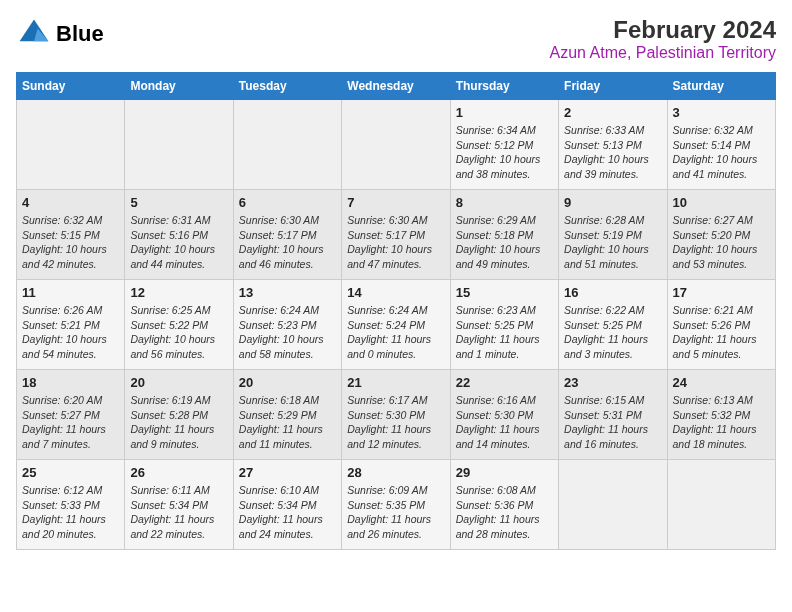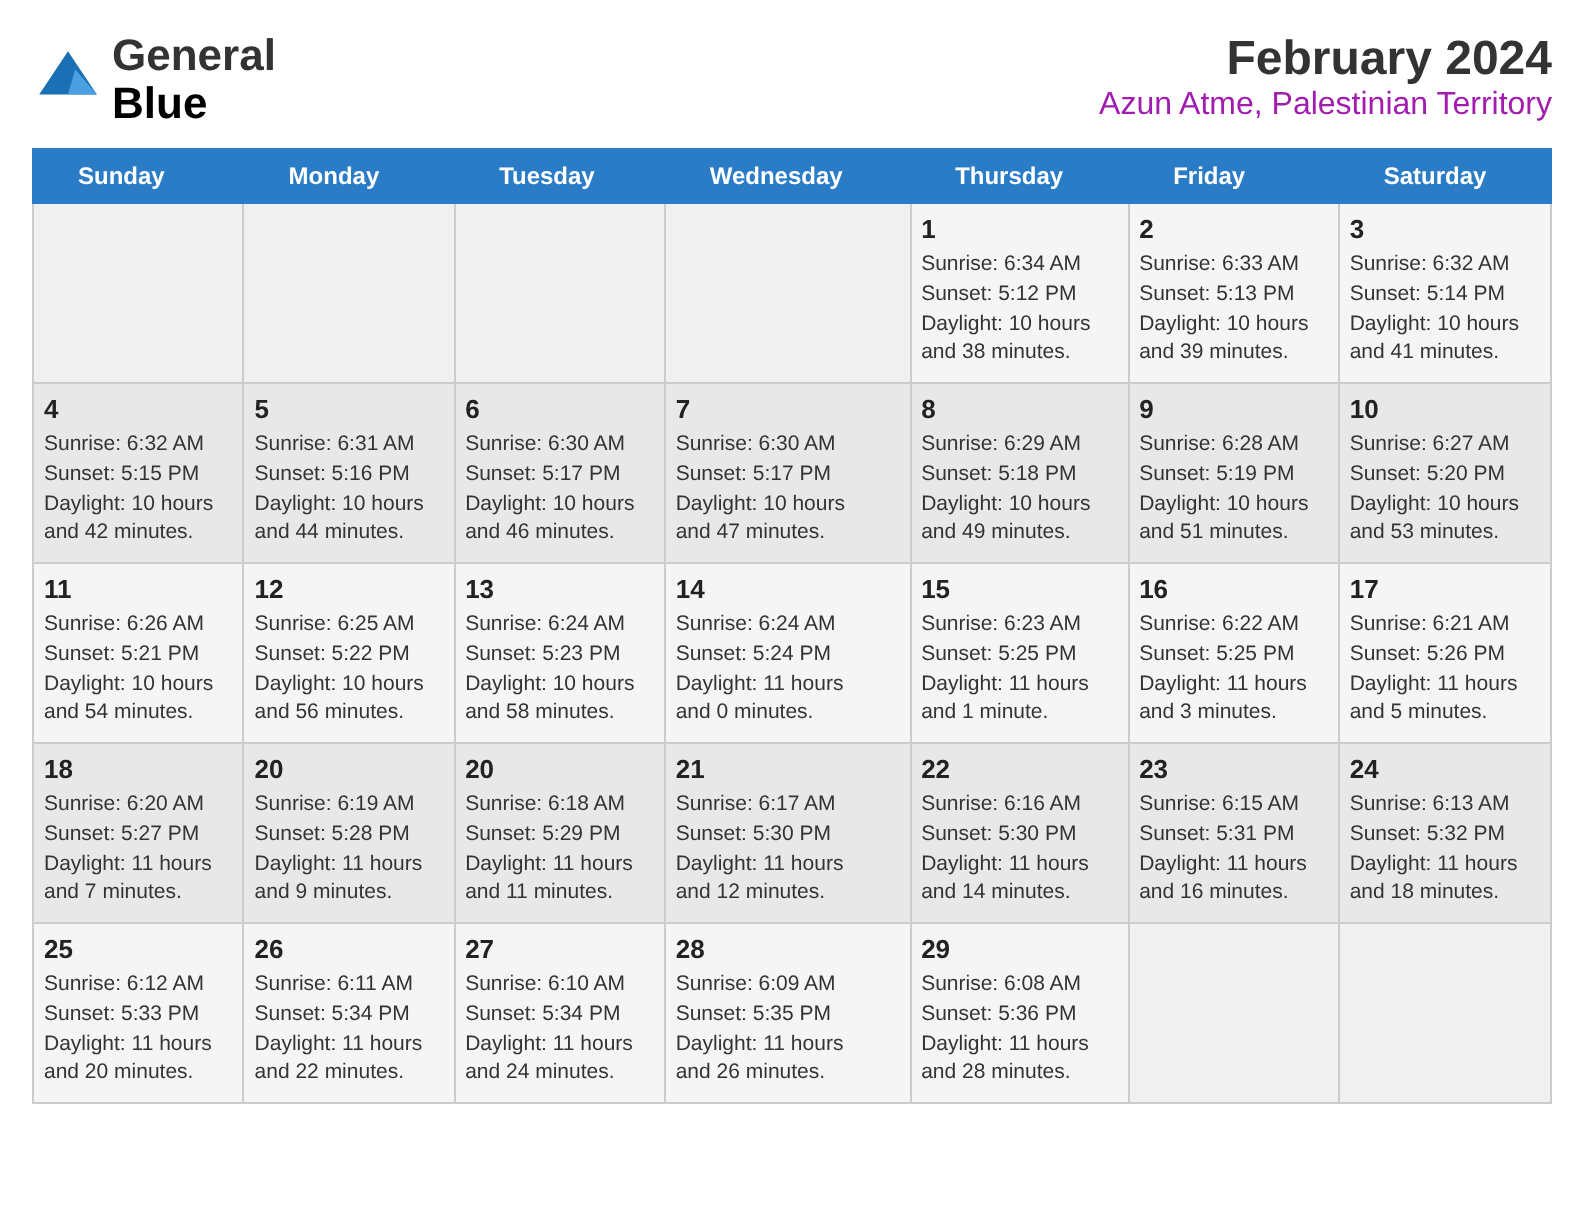--- a/index.html
+++ b/index.html
@@ -47,21 +47,21 @@
     table {
       width: 100%;
       border-collapse: collapse;
       font-size: 11px;
     }
     thead tr {
       background-color: #2a7cc7;
       color: #fff;
     }
     thead th {
-      padding: 6px 22px;
+      padding: 6px 5px;
       text-align: left;
       font-size: 12px;
       font-weight: bold;
       border: 1px solid #2a7cc7;
     }
     tbody tr {
       vertical-align: top;
     }
     tbody tr:nth-child(odd) {
       background-color: #f5f5f5;
@@ -79,38 +79,36 @@
     .day-number {
       font-weight: bold;
       font-size: 13px;
       margin-bottom: 3px;
       color: #222;
     }
     .day-info {
       color: #333;
       font-size: 10.5px;
       line-height: 1.4;
+      font-style: italic;
     }
     .empty-cell {
       background: #f0f0f0;
     }
   </style>
 </head>
 <body>
 
 <div class="header-area">
   <div class="logo">
     <svg class="logo-icon" viewBox="0 0 40 40">
       <polygon points="20,4 36,28 4,28" fill="#1a6fb5"></polygon>
       <polygon points="24,14 36,28 20,28" fill="#4aa0e0"></polygon>
     </svg>
     <div>
-      <div class="logo-text">
-        <span style="color:#333">General</span>
-      </div>
       <div class="logo-text logo-blue">Blue</div>
     </div>
   </div>
   <div class="title-area">
     <div class="main-title">February 2024</div>
     <div class="subtitle">Azun Atme, Palestinian Territory</div>
   </div>
 </div>
 
 <table>

